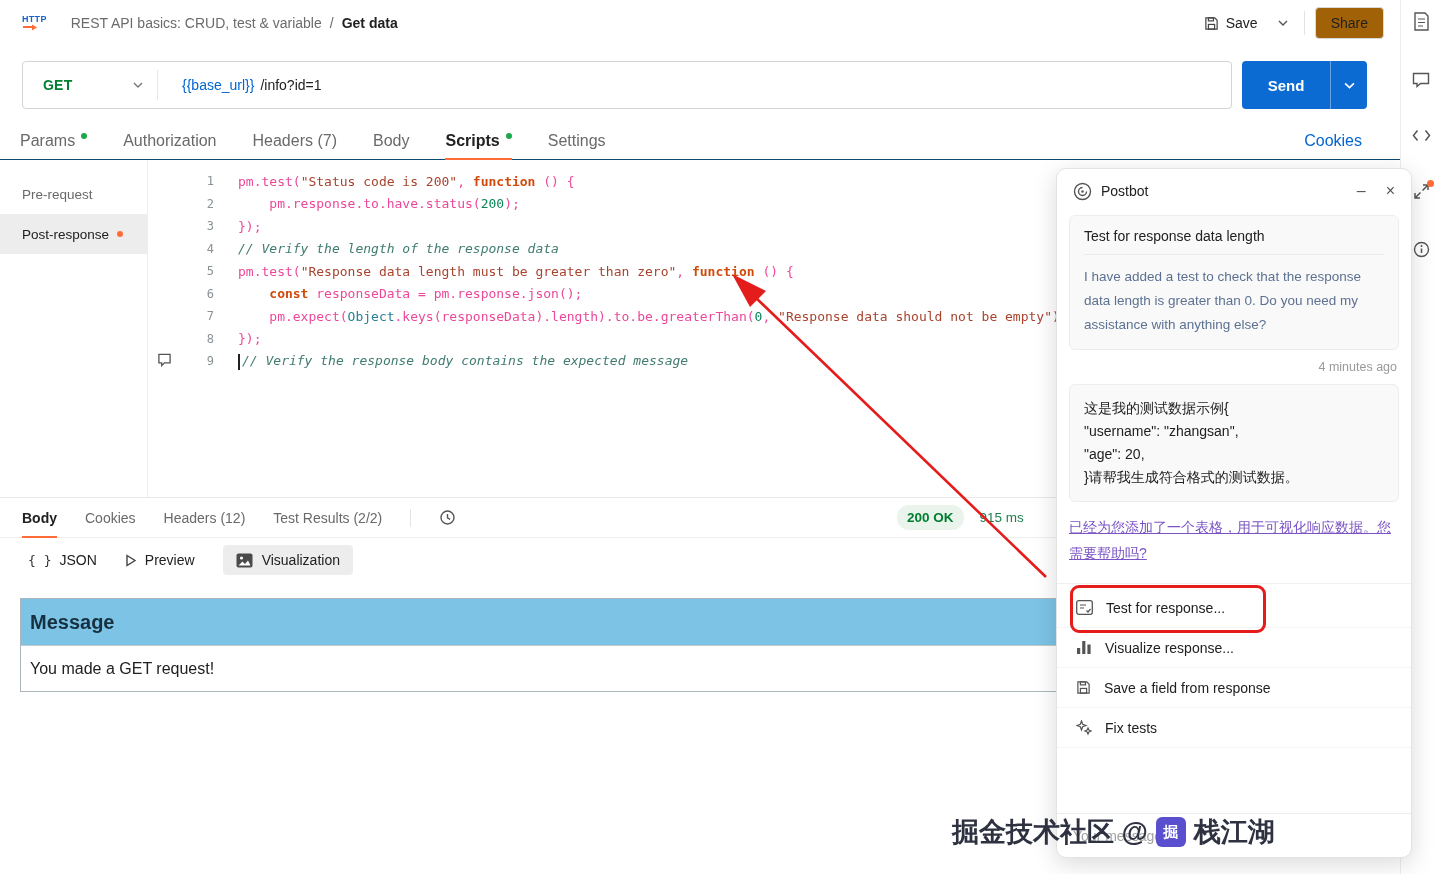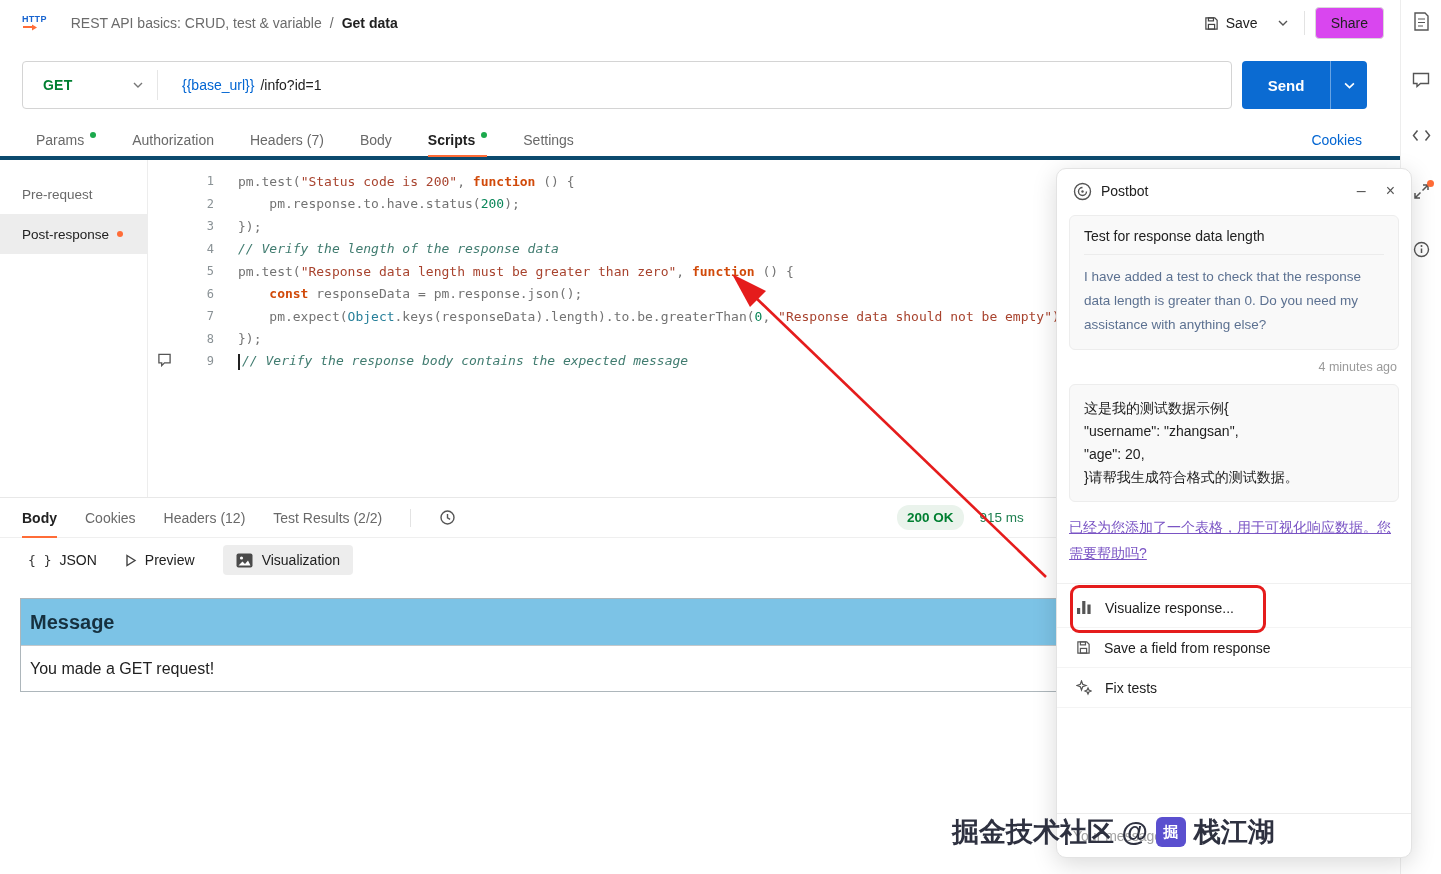--- a/index.html
+++ b/index.html
@@ -14,60 +14,60 @@
   .topbar { position:absolute; top:0; left:0; width:1400px; height:46px;
     display:flex; align-items:center; padding:0 16px 0 22px; }
   .http-logo { display:flex; flex-direction:column; line-height:1; }
   .http-logo .txt { font-size:9px; font-weight:700; color:#1764d0; letter-spacing:.3px; }
   .breadcrumb { margin-left:24px; display:flex; gap:8px; font-size:14px; color:#6b6b6b; align-items:center; }
   .crumb-current { color:#212121; font-weight:700; }
   .topbar-right { margin-left:auto; display:flex; align-items:center; gap:10px; }
   .save-btn { display:flex; align-items:center; gap:7px; font-size:14px; color:#212121; padding:6px 4px; cursor:pointer; }
   .icon-btn { padding:6px; cursor:pointer; display:flex; align-items:center; }
   .vdiv { width:1px; height:24px; background:#e3e3e3; }
-  .share-btn { border:1px solid #d9d9d9; border-radius:4px; padding:7px 15px; font-size:14px; color:#212121; background:#d946ef; cursor:pointer; }
+  .share-btn { border:1px solid #d9d9d9; border-radius:4px; padding:7px 15px; font-size:14px; color:#212121; background:#a16207; cursor:pointer; }
 
   
   .request-row { position:absolute; top:61px; left:22px; width:1210px; height:48px;
     border:1px solid #d4d4d4; border-radius:4px; display:flex; align-items:center; background:#fff; }
   .method-select { width:134px; height:100%; display:flex; align-items:center; justify-content:space-between;
     padding:0 14px 0 20px; cursor:pointer; }
   .method-label { color:#007f31; font-weight:700; font-size:14px; letter-spacing:.2px; }
   .req-div { width:1px; height:30px; background:#e6e6e6; }
   .url-box { flex:1; height:100%; display:flex; align-items:center; padding-left:24px; font-size:14px; cursor:text; }
   .url-var { color:#0265d2; }
   .url-path { color:#212121; margin-left:6px; }
   .send-btn { position:absolute; top:61px; left:1242px; width:125px; height:48px; background:#0b6bd2;
     border-radius:4px; color:#fff; display:flex; align-items:stretch; cursor:pointer; }
   .send-label { flex:1; display:flex; align-items:center; justify-content:center; font-size:15px; font-weight:700; }
   .send-div { width:1px; background:rgba(255,255,255,.38); margin:0; }
   .send-caret { width:36px; display:flex; align-items:center; justify-content:center; }
 
   
   .tabs-row { position:absolute; top:123px; left:0; width:1400px; height:37px;
-    border-bottom:4px solid #0c4a6e; display:flex; align-items:center; padding-left:36px; gap:36px;
-    font-size:14px; color:#696969; }
+    border-bottom:1px solid #0c4a6e; display:flex; align-items:center; padding-left:20px; gap:36px;
+    font-size:16px; color:#696969; }
   .tab { height:100%; display:flex; align-items:center; position:relative; cursor:pointer; }
   .tab.active { color:#212121; font-weight:700; }
   .tab.active::after { content:''; position:absolute; left:0; right:0; bottom:-1px; height:2px; background:#ff6c37; }
   .gdot { width:6px; height:6px; border-radius:50%; background:#1ba94c; margin-left:6px; transform:translateY(-5px); }
   .cookies-link { margin-left:auto; margin-right:38px; color:#0265d2; cursor:pointer; }
 
   
   .workarea { position:absolute; top:160px; left:0; width:1400px; height:337px; display:flex; }
   .script-sidebar { width:148px; border-right:1px solid #ededed; padding-top:14px; font-size:13.5px; }
   .side-item { height:40px; display:flex; align-items:center; padding-left:22px; color:#696969; cursor:pointer; }
   .side-item.active { background:#ededed; color:#212121; }
   .odot { width:6px; height:6px; border-radius:50%; background:#ff6c37; margin-left:8px; }
 
   .editor { flex:1; position:relative; padding-top:10px; font-family:"DejaVu Sans Mono", monospace; font-size:13px; }
   .code-line { display:flex; height:22.5px; align-items:center; }
   .gutter { width:66px; text-align:right; color:#8a9296; font-size:12px; padding-right:0; flex:0 0 66px; }
   .code-text { white-space:pre; padding-left:24px; }
-  .tok-plain { color:#737373; }
+  .tok-plain { color:#ec4899; }
   .tok-string { color:#a8432e; }
   .tok-keyword { color:#d14a0a; font-weight:700; }
   .tok-number { color:#098658; }
   .tok-type { color:#267f99; }
   .tok-comment { color:#417c70; font-style:italic; }
   .cursor { display:inline-block; width:2px; height:16px; background:#212121; vertical-align:middle; margin-right:2px; }
   .gutter-comment-icon { position:absolute; left:9px; top:193px; cursor:pointer; }
 
   
   .response { position:absolute; top:497px; left:0; width:1400px; height:377px; border-top:1px solid #e8e8e8; }
@@ -388,20 +388,30 @@
       <div>这是我的测试数据示例{</div>
       <div>"username": "zhangsan",</div>
       <div>"age": 20,</div>
       <div>}请帮我生成符合格式的测试数据。</div>
     </div>
     <div class="pb-suggest">已经为您添加了一个表格，用于可视化响应数据。您需要帮助吗?</div>
   </div>
   <div class="pb-menu">
     <div class="pb-item">
       <span>
+        <svg width="17" height="15" viewBox="0 0 17 15">
+            <rect x="0.7" y="0.7" width="15.6" height="13.6" rx="2" fill="none" stroke="#555" stroke-width="1.3"></rect>
+            <path d="M4 5h6M4 8h4" stroke="#555" stroke-width="1.2"></path>
+            <path d="M10.5 10.5l1.5 1.5 2.5-3" fill="none" stroke="#555" stroke-width="1.2"></path>
+          </svg>
+      </span>
+      <span>Test for response...</span>
+    </div>
+    <div class="pb-item">
+      <span>
         <svg width="16" height="15" viewBox="0 0 16 15">
             <rect x="1" y="8" width="3.2" height="6" fill="#555"></rect>
             <rect x="6.2" y="1" width="3.2" height="13" fill="#555"></rect>
             <rect x="11.4" y="4.5" width="3.2" height="9.5" fill="#555"></rect>
           </svg>
       </span>
       <span>Visualize response...</span>
     </div>
     <div class="pb-item">
       <span>

